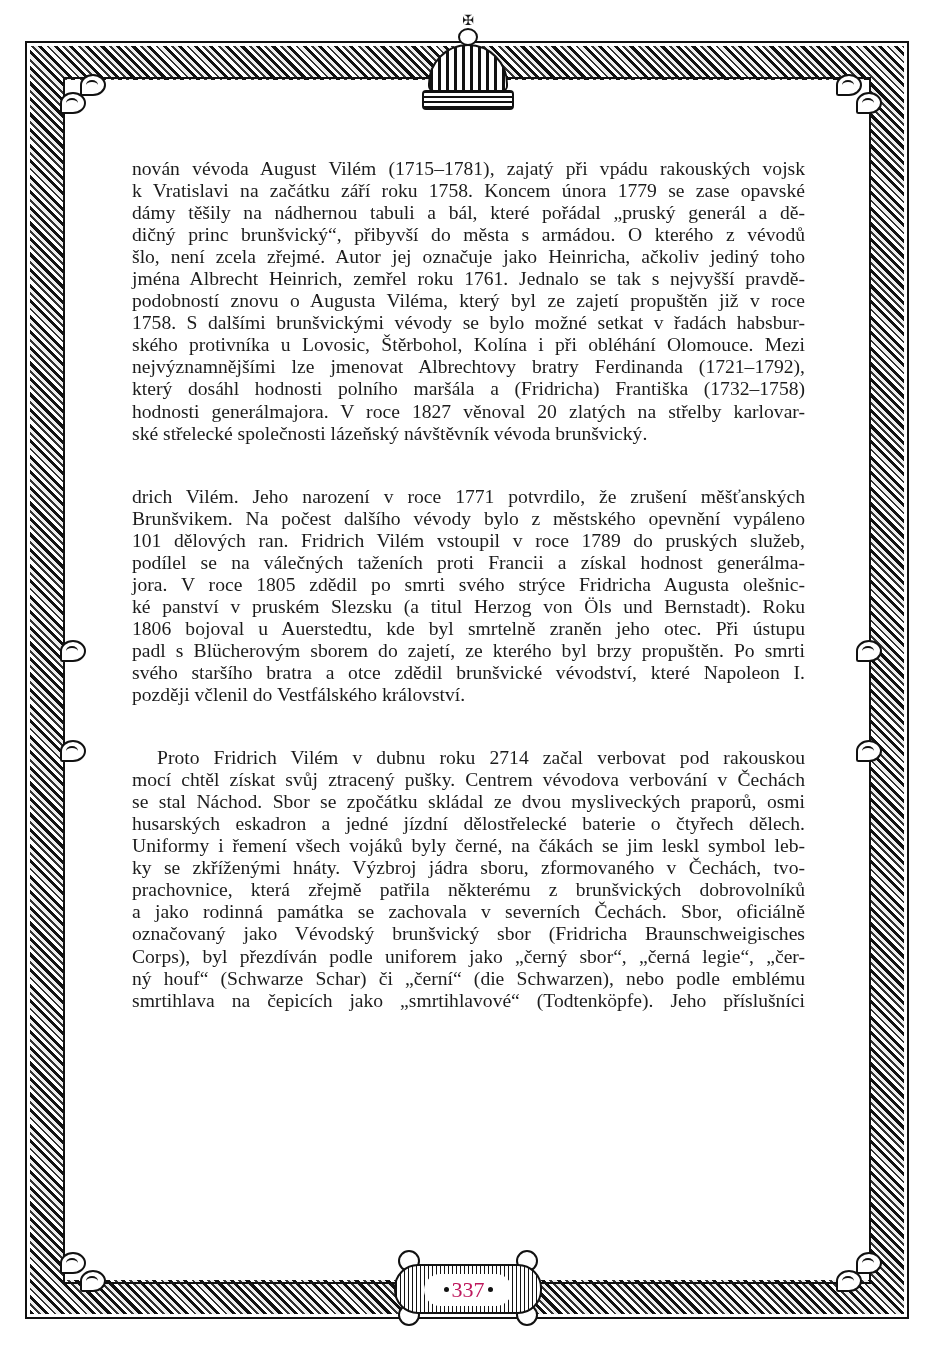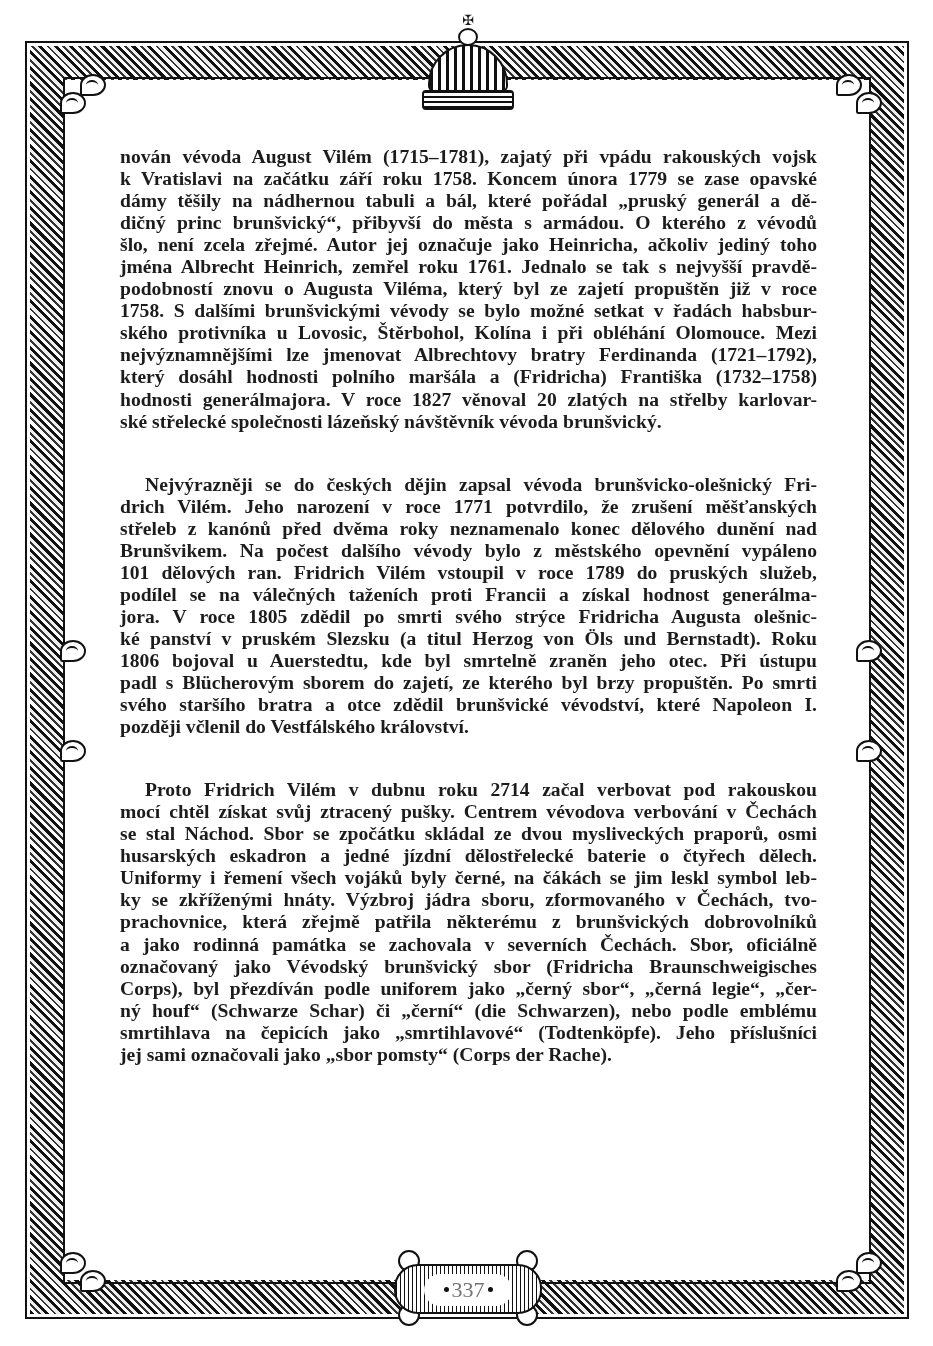--- a/index.html
+++ b/index.html
@@ -20,24 +20,24 @@
   .crown-cross { position:absolute; left:42px; top:0; width:12px; height:12px; font-size:14px; line-height:12px; text-align:center; }
   .crown-orb { position:absolute; left:38px; top:14px; width:20px; height:18px; border:2px solid #111; border-radius:50%; background:#fff; box-sizing:border-box; }
   .crown-body { position:absolute; left:8px; top:30px; width:80px; height:48px; background:repeating-linear-gradient(90deg,#111 0 3px,#fff 3px 8px); border:2px solid #111; border-radius:40px 40px 6px 6px; box-sizing:border-box; }
   .crown-band { position:absolute; left:2px; top:76px; width:92px; height:20px; background:repeating-linear-gradient(0deg,#111 0 2px,#fff 2px 5px); border:2px solid #111; border-radius:4px; box-sizing:border-box; }
 
   .cartouche { position:absolute; left:378px; top:1250px; width:180px; height:78px; }
   .cart-body { position:absolute; left:16px; top:14px; width:148px; height:50px; background:repeating-linear-gradient(90deg,#111 0 1.5px,#fff 1.5px 4px); border:2px solid #111; border-radius:24px; box-sizing:border-box; }
   .cart-plate { position:absolute; left:46px; top:24px; width:88px; height:32px; background:#fff; border-radius:16px; }
   .cart-scroll { position:absolute; width:22px; height:22px; border:2px solid #111; border-radius:50%; background:#fff; box-sizing:border-box; }
   .cart-dot { position:absolute; top:37px; width:5px; height:5px; border-radius:50%; background:#111; }
-  .page-number { position:absolute; left:46px; top:24px; width:88px; height:32px; line-height:32px; text-align:center; font-family:"Liberation Serif", serif; font-size:22px; color:#737373; }
+  .page-number { position:absolute; left:46px; top:24px; width:88px; height:32px; line-height:32px; text-align:center; font-family:"Liberation Serif", serif; font-size:22px; color:#be185d; }
 
   .text-column { position:absolute; left:120px; top:146px; width:697px; font-family:"Liberation Serif", serif; font-size:19.6px; line-height:22.05px; color:#1c1c1c; }
-  .para { margin:0;font-weight:bold; }
+  .para { margin:12px; }
   .para + .para { margin-top:41px; }
   .line { display:block; white-space:nowrap; text-align:justify; text-align-last:justify; height:22.05px; }
   .line.last { text-align-last:left; }
   .line.indent { padding-left:25px; }
 </style>
 </head>
 <body>
 
 <div class="frame-outer"></div>
 <div class="frame-band"></div>
@@ -74,23 +74,21 @@
     <span class="line">jména Albrecht Heinrich, zemřel roku 1761. Jednalo se tak s nejvyšší pravdě-</span>
     <span class="line">podobností znovu o Augusta Viléma, který byl ze zajetí propuštěn již v roce</span>
     <span class="line">1758. S dalšími brunšvickými vévody se bylo možné setkat v řadách habsbur-</span>
     <span class="line">ského protivníka u Lovosic, Štěrbohol, Kolína i při obléhání Olomouce. Mezi</span>
     <span class="line">nejvýznamnějšími lze jmenovat Albrechtovy bratry Ferdinanda (1721–1792),</span>
     <span class="line">který dosáhl hodnosti polního maršála a (Fridricha) Františka (1732–1758)</span>
     <span class="line">hodnosti generálmajora. V roce 1827 věnoval 20 zlatých na střelby karlovar-</span>
     <span class="line last">ské střelecké společnosti lázeňský návštěvník vévoda brunšvický.</span>
   </p>
   <p class="para">
-    <span class="line indent">Nejvýrazněji se do českých dějin zapsal vévoda brunšvicko-olešnický Fri-</span>
     <span class="line">drich Vilém. Jeho narození v roce 1771 potvrdilo, že zrušení měšťanských</span>
-    <span class="line">střeleb z kanónů před dvěma roky neznamenalo konec dělového dunění nad</span>
     <span class="line">Brunšvikem. Na počest dalšího vévody bylo z městského opevnění vypáleno</span>
     <span class="line">101 dělových ran. Fridrich Vilém vstoupil v roce 1789 do pruských služeb,</span>
     <span class="line">podílel se na válečných taženích proti Francii a získal hodnost generálma-</span>
     <span class="line">jora. V roce 1805 zdědil po smrti svého strýce Fridricha Augusta olešnic-</span>
     <span class="line">ké panství v pruském Slezsku (a titul Herzog von Öls und Bernstadt). Roku</span>
     <span class="line">1806 bojoval u Auerstedtu, kde byl smrtelně zraněn jeho otec. Při ústupu</span>
     <span class="line">padl s Blücherovým sborem do zajetí, ze kterého byl brzy propuštěn. Po smrti</span>
     <span class="line">svého staršího bratra a otce zdědil brunšvické vévodství, které Napoleon I.</span>
     <span class="line last">později včlenil do Vestfálského království.</span>
   </p>
@@ -100,21 +98,20 @@
     <span class="line">se stal Náchod. Sbor se zpočátku skládal ze dvou mysliveckých praporů, osmi</span>
     <span class="line">husarských eskadron a jedné jízdní dělostřelecké baterie o čtyřech dělech.</span>
     <span class="line">Uniformy i řemení všech vojáků byly černé, na čákách se jim leskl symbol leb-</span>
     <span class="line">ky se zkříženými hnáty. Výzbroj jádra sboru, zformovaného v Čechách, tvo-</span>
     <span class="line">prachovnice, která zřejmě patřila některému z brunšvických dobrovolníků</span>
     <span class="line">a jako rodinná památka se zachovala v severních Čechách. Sbor, oficiálně</span>
     <span class="line">označovaný jako Vévodský brunšvický sbor (Fridricha Braunschweigisches</span>
     <span class="line">Corps), byl přezdíván podle uniforem jako „černý sbor“, „černá legie“, „čer-</span>
     <span class="line">ný houf“ (Schwarze Schar) či „černí“ (die Schwarzen), nebo podle emblému</span>
     <span class="line">smrtihlava na čepicích jako „smrtihlavové“ (Todtenköpfe). Jeho příslušníci</span>
-    <span class="line last">jej sami označovali jako „sbor pomsty“ (Corps der Rache).</span>
   </p>
 </div>
 
 <div class="cartouche">
   <div class="cart-scroll" style="left:20px;top:0px;"></div>
   <div class="cart-scroll" style="left:138px;top:0px;"></div>
   <div class="cart-scroll" style="left:20px;top:54px;"></div>
   <div class="cart-scroll" style="left:138px;top:54px;"></div>
   <div class="cart-body"></div>
   <div class="cart-plate"></div>

